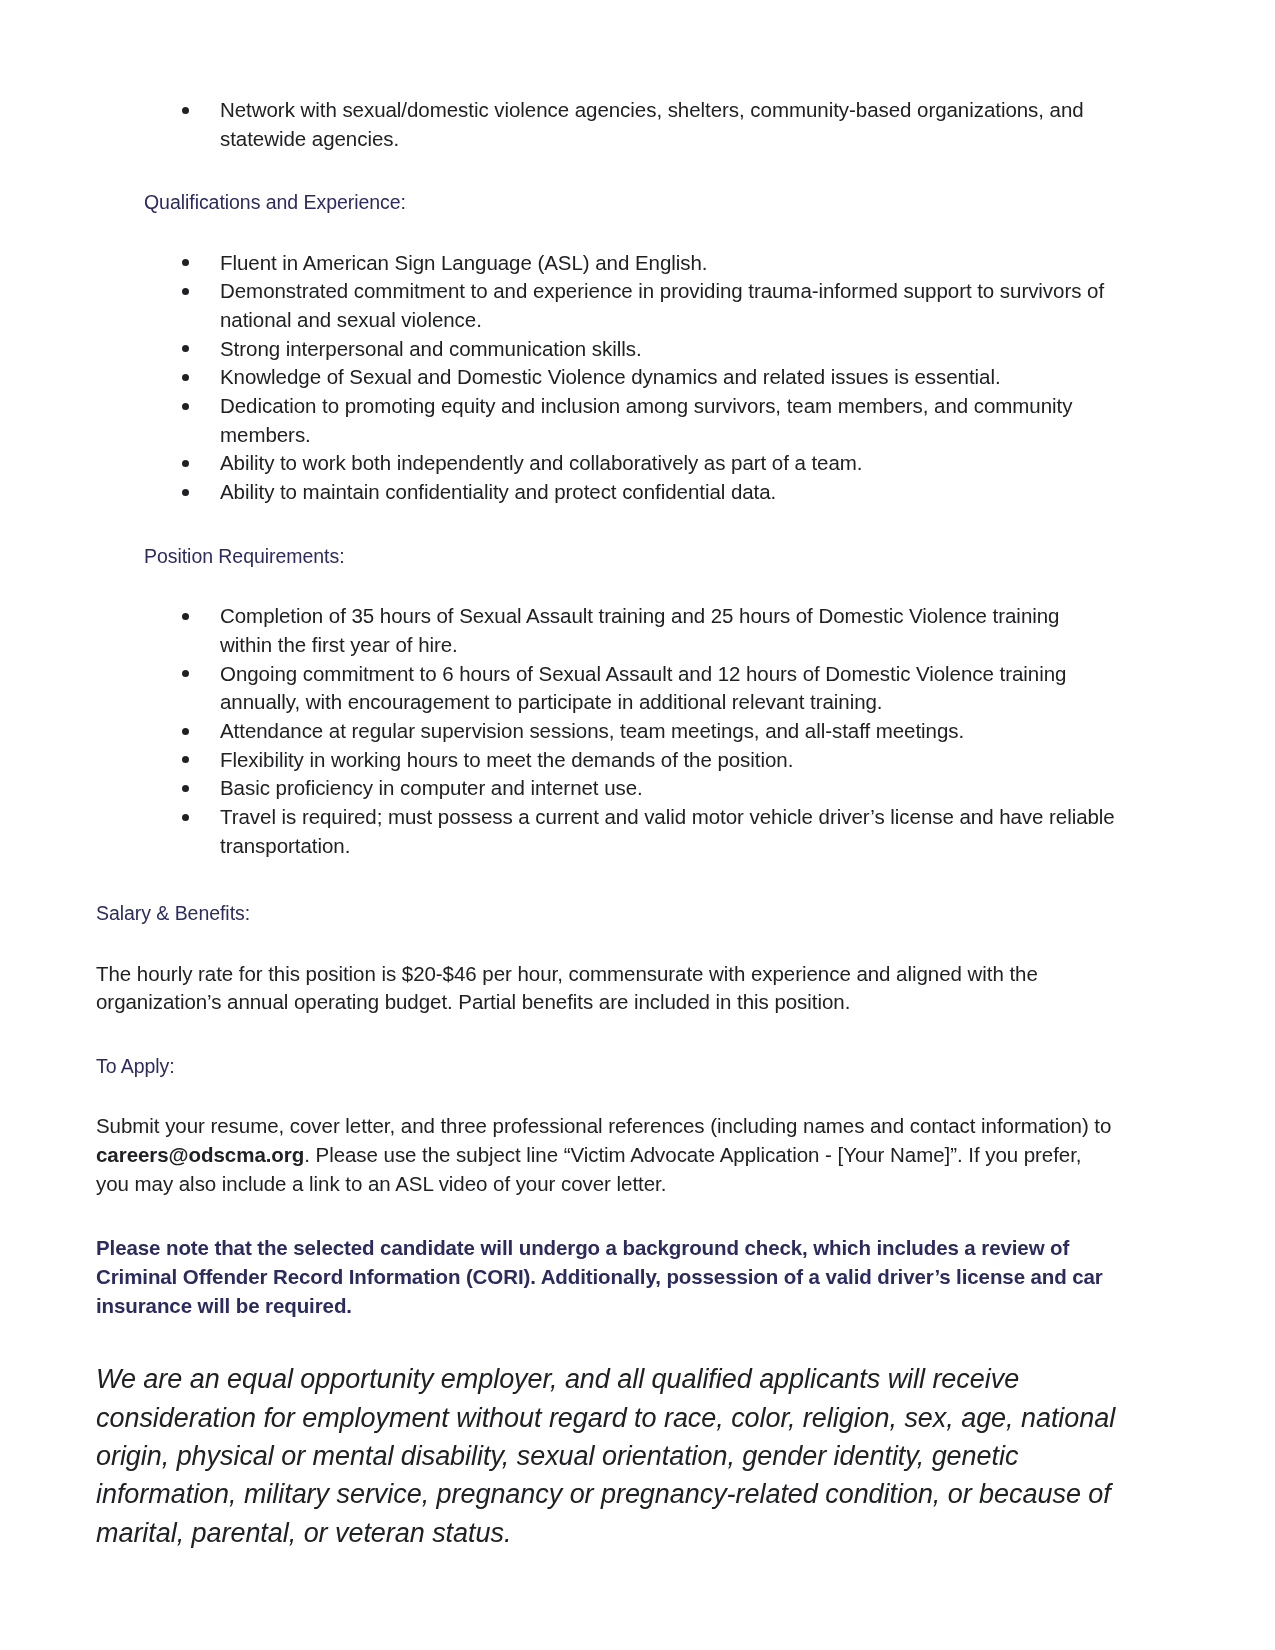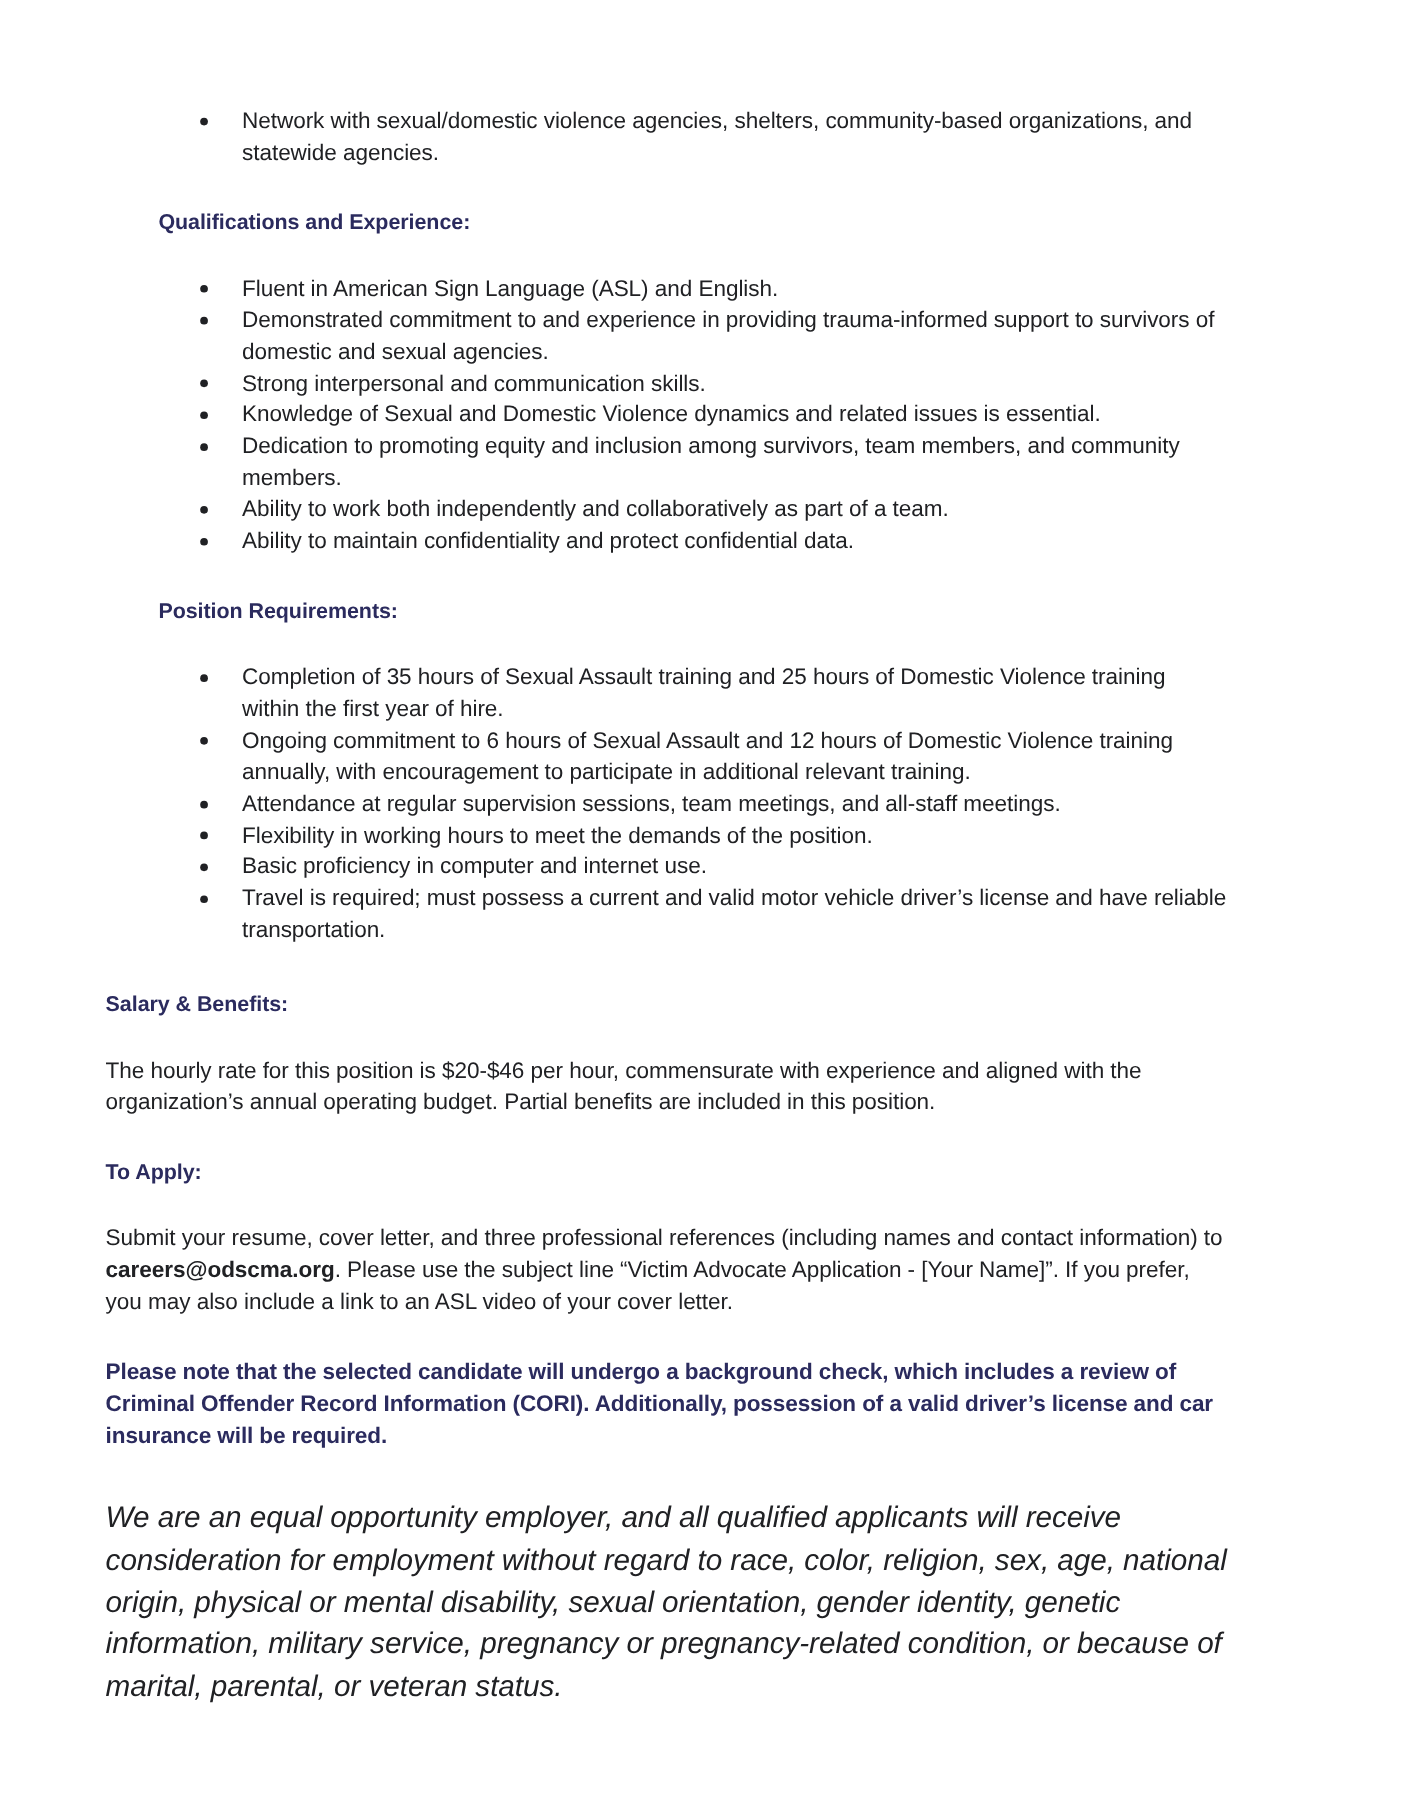--- a/index.html
+++ b/index.html
@@ -35,21 +35,21 @@
   .para {
     font-size: 20.5px;
     line-height: 1.40;
     color: #202124;
     margin: 0;
     letter-spacing: -0.05px;
   }
 
   .heading {
     font-size: 19.5px;
-    font-weight: bold;
+    font-weight: normal;
     color: #2b2b5e;
     letter-spacing: -0.05px;
     margin: 0;
     line-height: 1.4;
   }
 
   .notice {
     font-size: 20.5px;
     font-weight: bold;
     color: #2b2b5e;
@@ -122,21 +122,21 @@
 
     <div class="heading heading-indent">Qualifications and Experience:</div>
 
     <div class="gap-md"></div>
 
     <ul class="bullets">
       <li>
         <span class="li-text">Fluent in American Sign Language (ASL) and English.</span>
       </li>
       <li>
-        <span class="li-text">Demonstrated commitment to and experience in providing trauma-informed support to survivors of domestic and sexual agencies.</span>
+        <span class="li-text">Demonstrated commitment to and experience in providing trauma-informed support to survivors of national and sexual violence.</span>
       </li>
       <li>
         <span class="li-text">Strong interpersonal and communication skills.</span>
       </li>
       <li>
         <span class="li-text">Knowledge of Sexual and Domestic Violence dynamics and related issues is essential.</span>
       </li>
       <li>
         <span class="li-text">Dedication to promoting equity and inclusion among survivors, team members, and community members.</span>
       </li>

